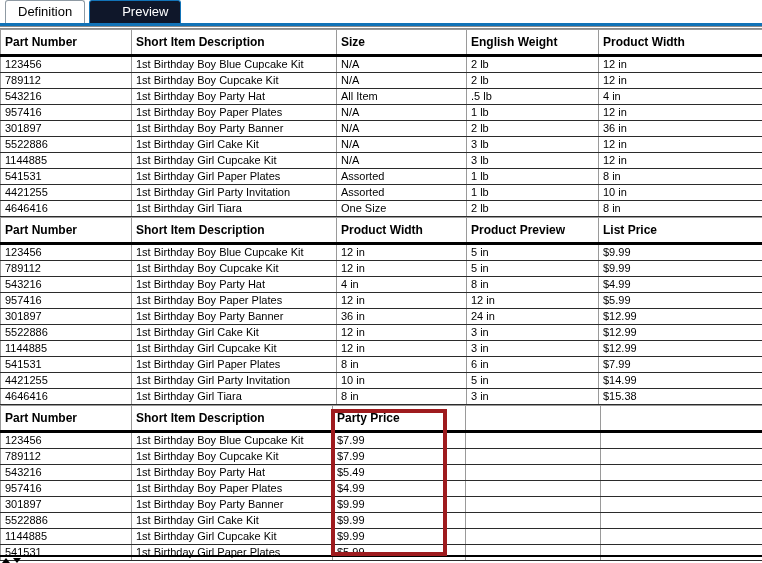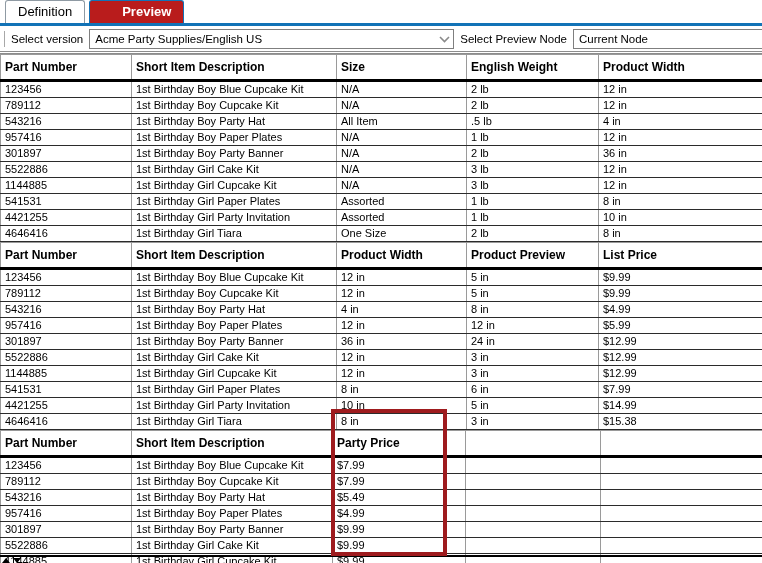--- a/index.html
+++ b/index.html
@@ -14,22 +14,22 @@
     display: flex; align-items: flex-end; gap: 4px;
     padding: 3px 0 0 5px; height: 26px;
     border-bottom: 3px solid #1273b7;
   }
   .tab {
     padding: 3px 12px 4px 12px; background: #fff;
     border: 1px solid #8f9aa3; border-bottom: none;
     border-radius: 3px 3px 0 0; font-size: 13px; cursor: default;
   }
   .tab.active {
-    background: #b91c1c; border-color: #1273b7;
-    color: #fff; font-weight: bold; padding-left: 32px;
+    background: #0f172a; border-color: #1273b7;
+    color: #fff; font-weight: normal; padding-left: 32px;
   }
   
   .toolbar { display: flex; align-items: center; height: 25px; padding-left: 4px; gap: 6px; }
   .tick { width: 1px; height: 16px; background: #a8a8a8; flex: 0 0 auto; }
   .tb-label { white-space: nowrap; font-size: 11.5px; }
   .select {
     display: flex; align-items: center; justify-content: space-between;
     height: 20px; background: #fff; border: 1px solid #7f7f7f;
     padding: 0 3px 0 5px; font-size: 11.5px; overflow: hidden; white-space: nowrap;
   }
@@ -65,36 +65,20 @@
 </head>
 <body>
 
 <div class="app">
 
   <div class="tabbar">
     <div class="tab">Definition</div>
     <div class="tab active">Preview</div>
   </div>
 
-  <div class="toolbar">
-    <span class="tick"></span>
-    <span class="tb-label">Select version</span>
-    <div class="select version-select">
-      <span>Acme Party Supplies/English US</span>
-      <span class="chev">
-        <svg width="11" height="7" viewBox="0 0 11 7">
-            <polyline points="1,1 5.5,5.5 10,1" fill="none" stroke="#8a8a8a" stroke-width="1.6"></polyline>
-          </svg>
-      </span>
-    </div>
-    <span class="tb-label">Select Preview Node</span>
-    <div class="select node-select">
-      <span>Current Node</span>
-    </div>
-  </div>
 
   <div class="divider"></div>
 
   <table class="tbl">
     <colgroup>
       <col style="width:131px">
         <col style="width:205px">
         <col style="width:130px">
       <col style="width:132px">
         <col style="width:164px">

